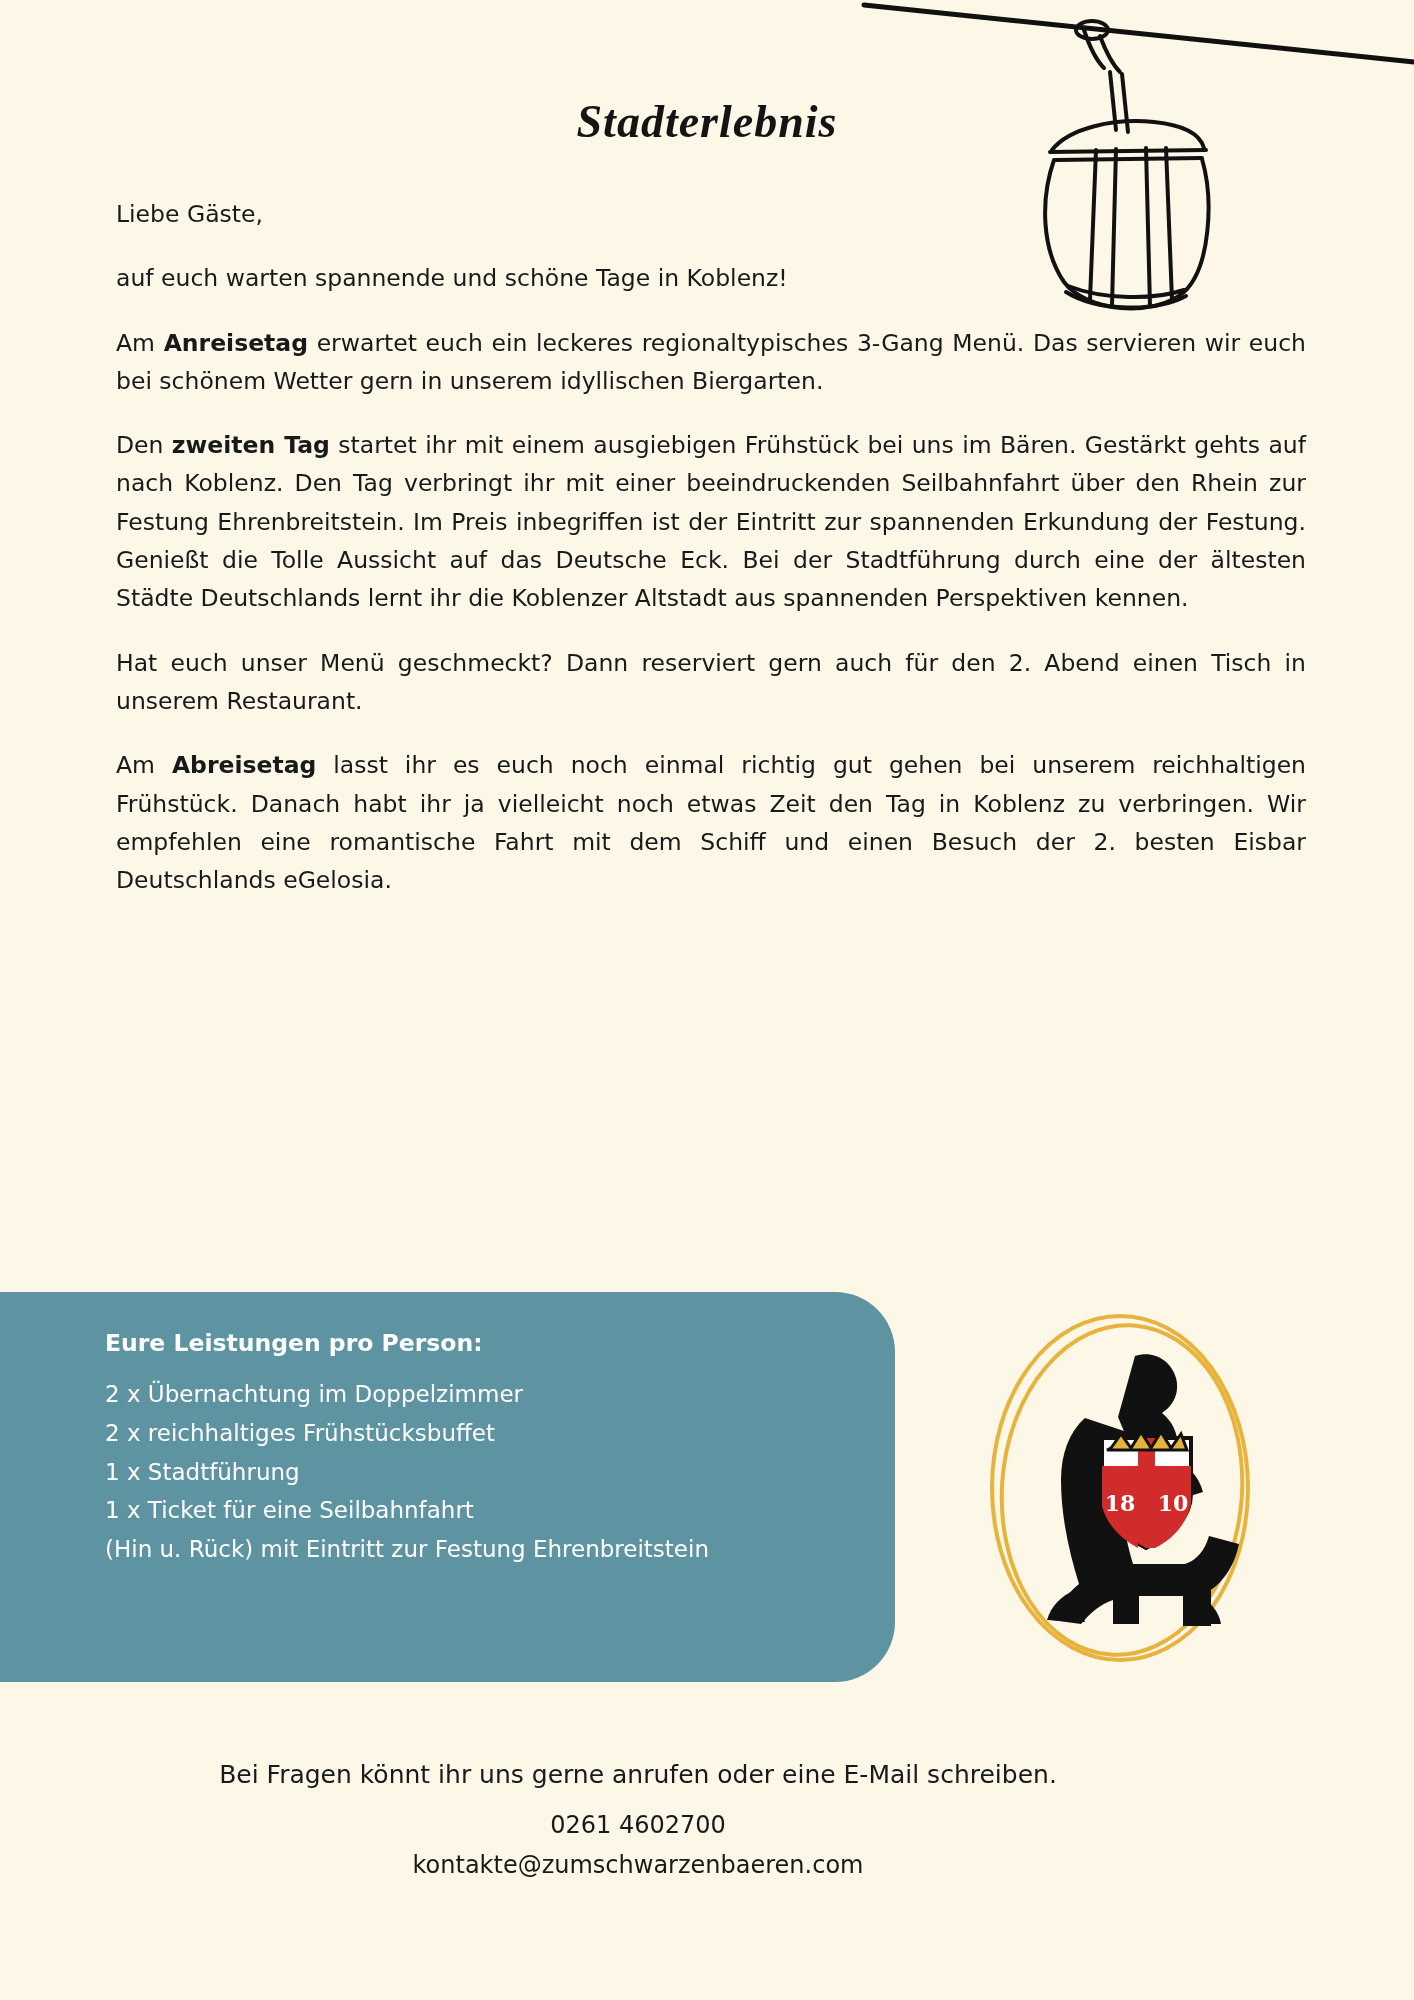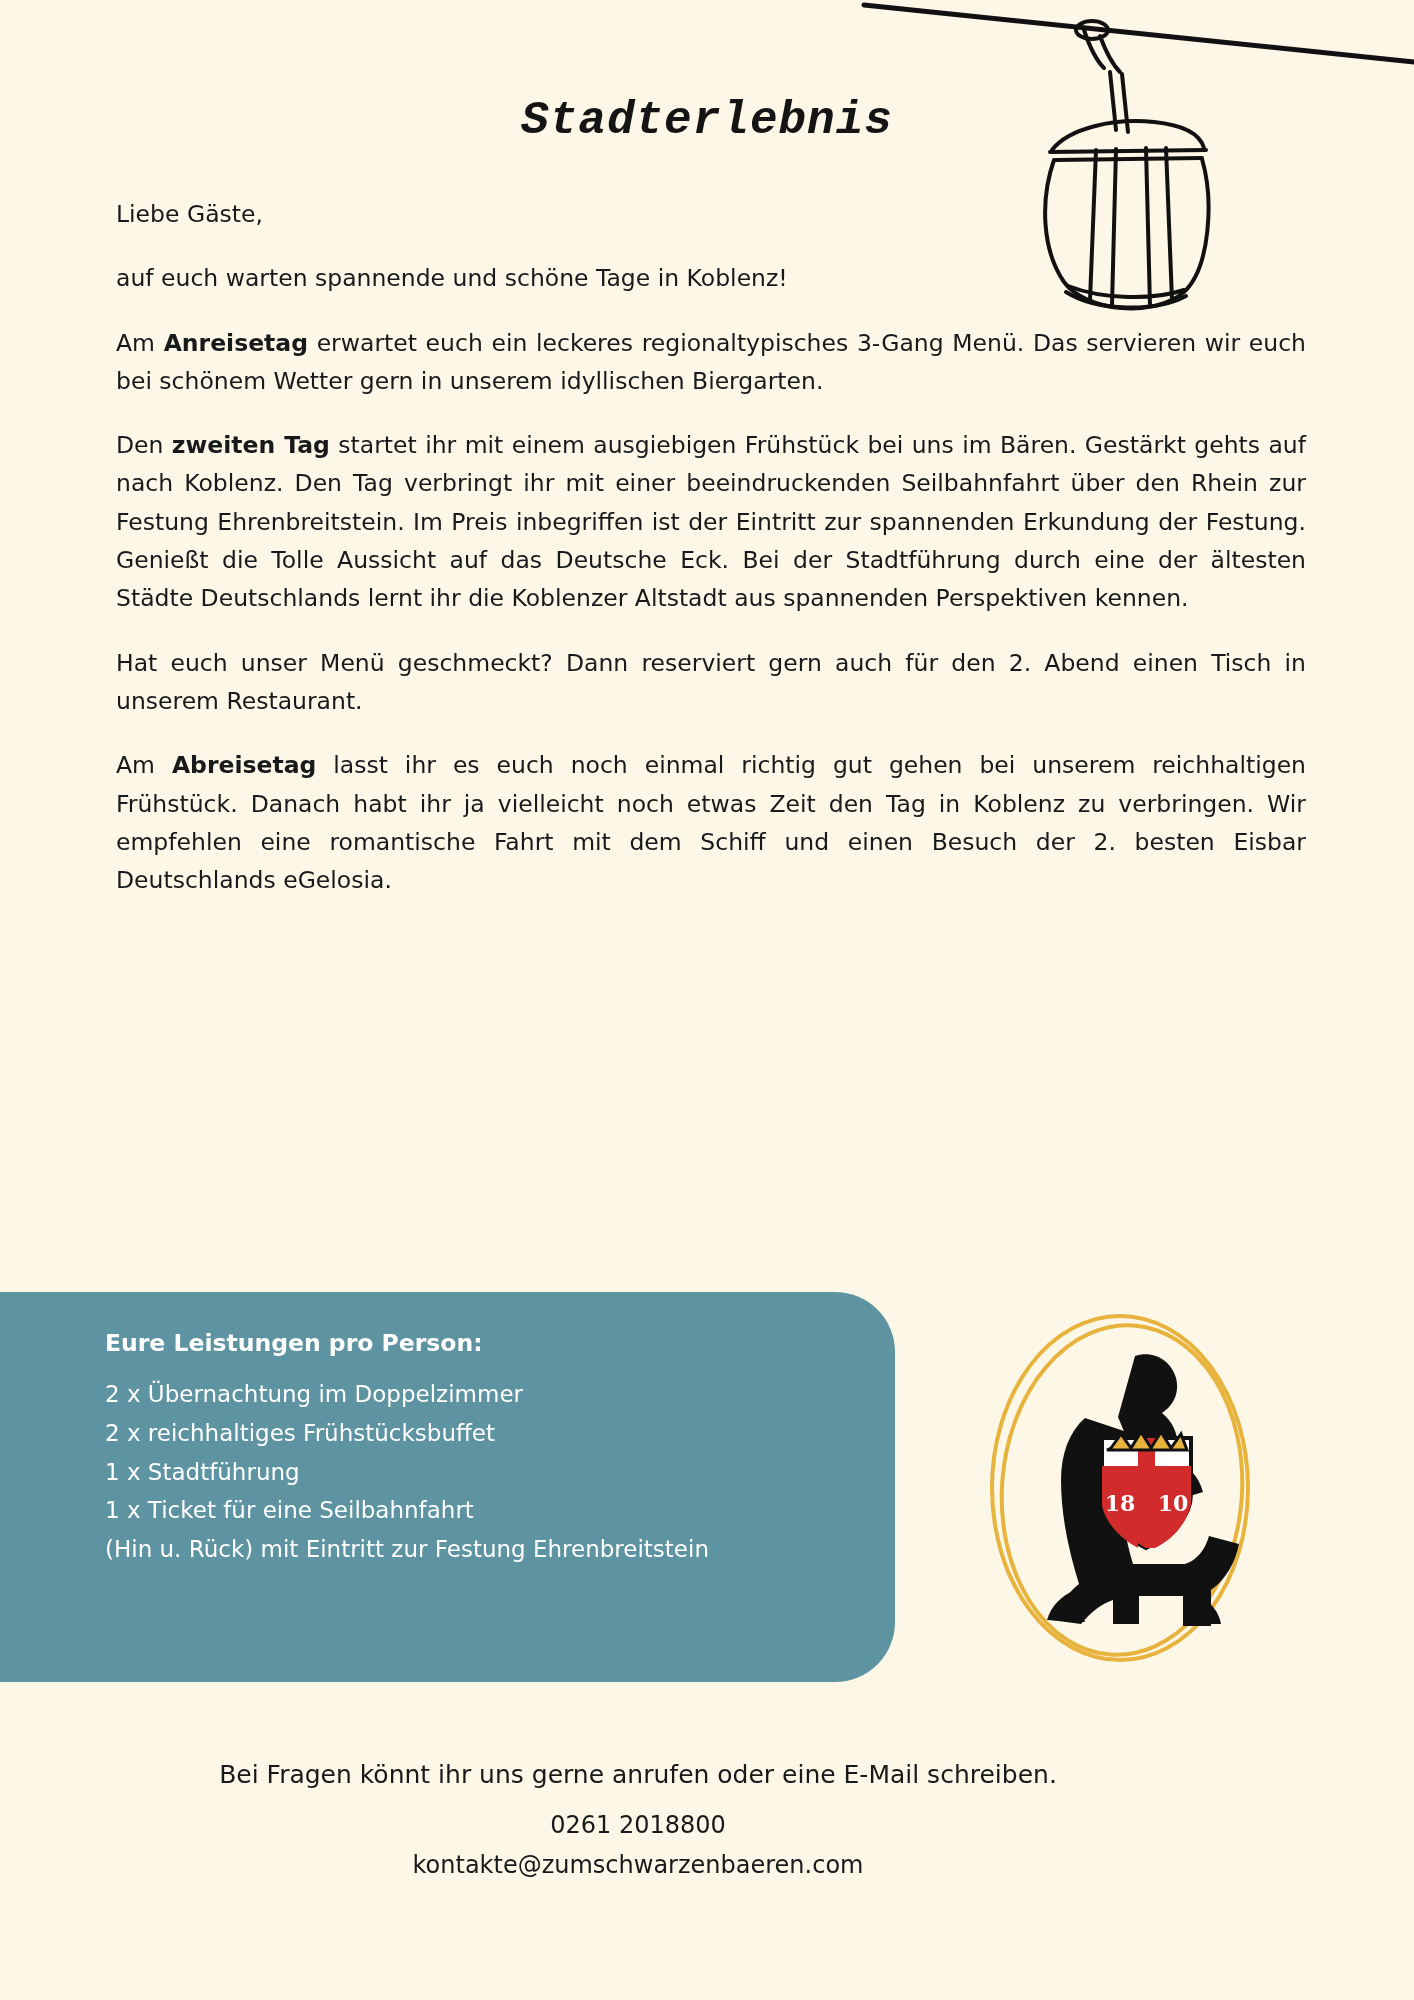--- a/index.html
+++ b/index.html
@@ -22,21 +22,21 @@
     height: 2000px;
   }
 
   
   .title {
     position: absolute;
     top: 95px;
     left: 0;
     width: 1414px;
     text-align: center;
-    font-family: Liberation Mono, monospace;
+    font-family: Liberation Serif, serif;
     font-style: italic;
     font-weight: bold;
     font-size: 46px;
     letter-spacing: 1px;
     color: #141414;
   }
 
   
   .gondola {
     position: absolute;
@@ -229,17 +229,17 @@
         <path d="M146 150 L156 136 L166 150 L176 134 L186 150 L196 134 L206 150 L216 136 L222 152 L142 152 Z" fill="#e8b33c" stroke="#111111" stroke-width="3"></path>
 
         <text x="155" y="213" font-family="DejaVu Serif, serif" font-size="22" font-weight="bold" fill="#ffffff" text-anchor="middle">18</text>
         <text x="208" y="213" font-family="DejaVu Serif, serif" font-size="22" font-weight="bold" fill="#ffffff" text-anchor="middle">10</text>
       </g>
     </svg>
   </div>
 
   <div class="footer">
     <div class="line1">Bei Fragen könnt ihr uns gerne anrufen oder eine E-Mail schreiben.</div>
-    <div class="line2">0261 2018800</div>
+    <div class="line2">0261 4602700</div>
     <div class="line3">kontakte@zumschwarzenbaeren.com</div>
   </div>
 
 </div>
 
 </body></html>

